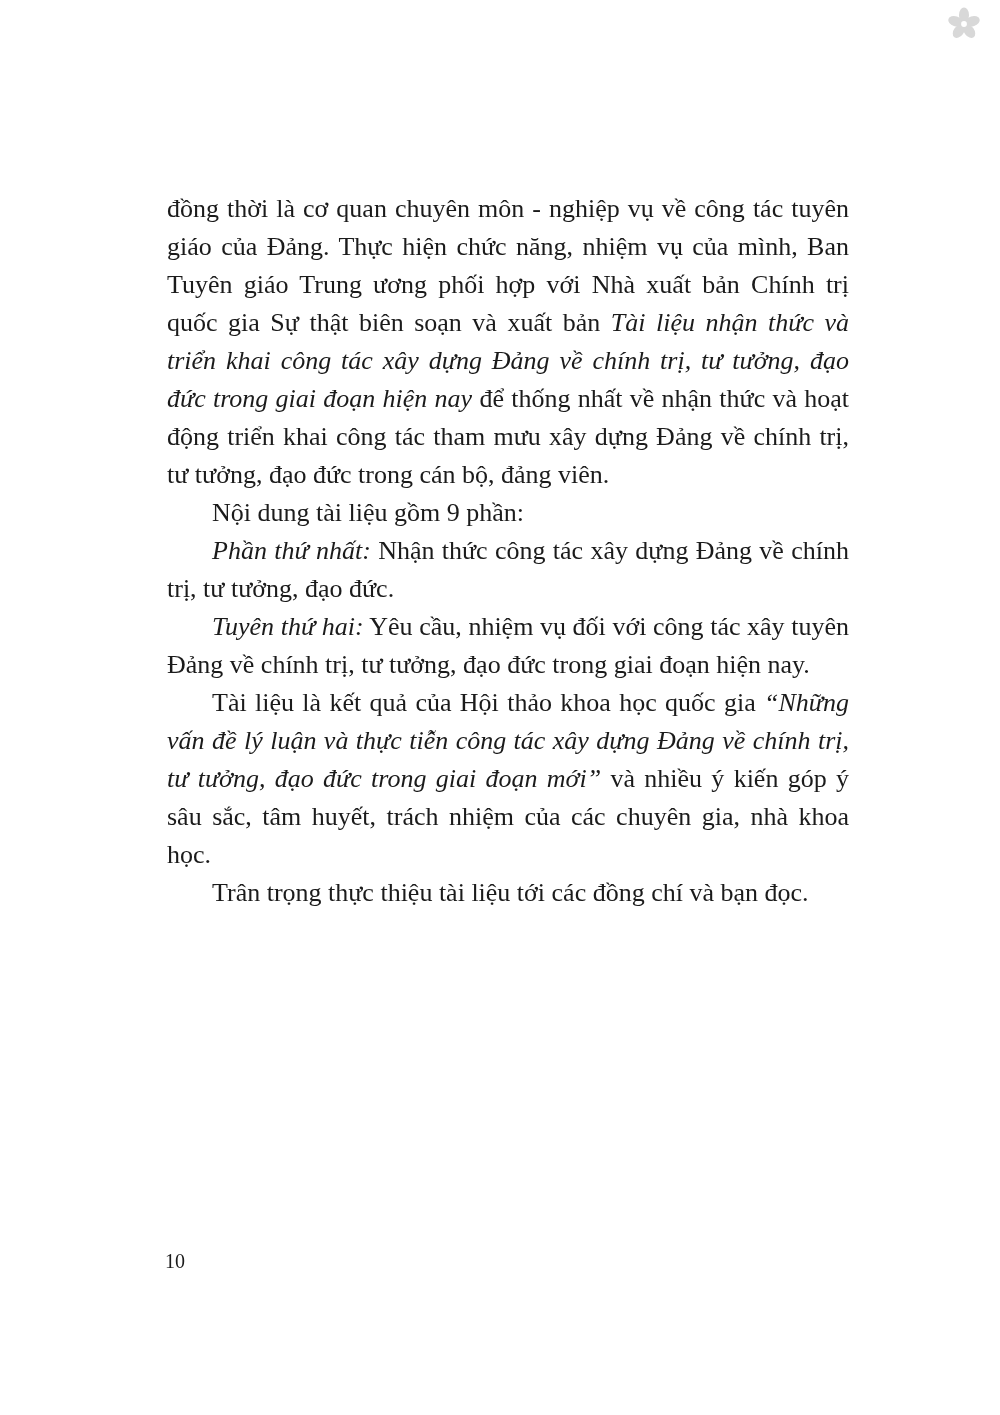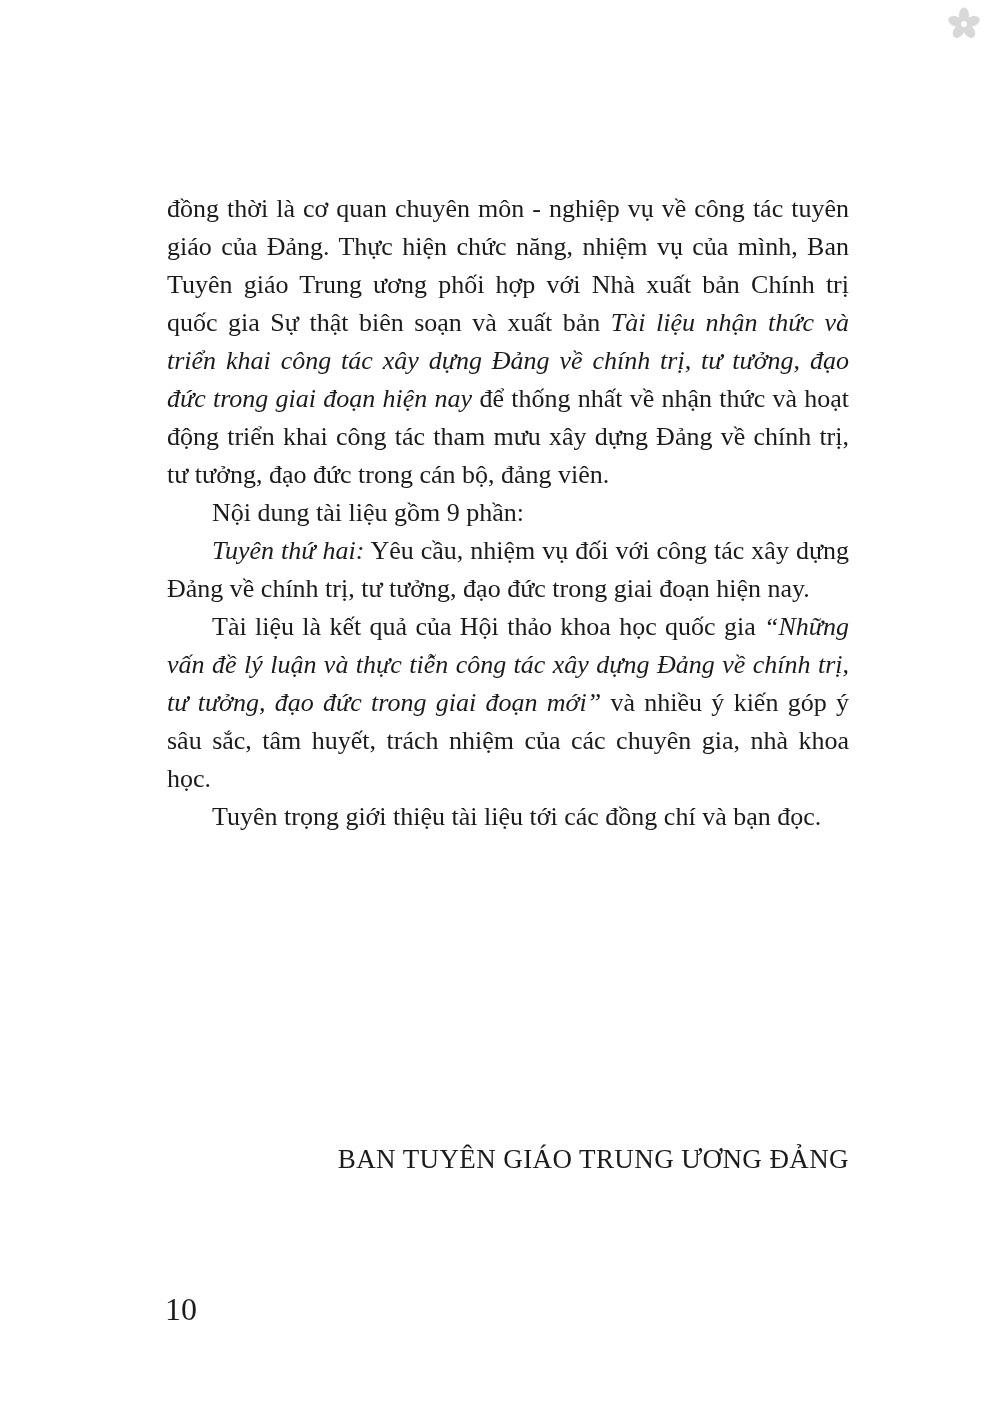--- a/index.html
+++ b/index.html
@@ -52,23 +52,22 @@
     text-align: right;
     font-size: 27px;
     line-height: 35px;
     letter-spacing: 0.4px;
     white-space: nowrap;
   }
   .page-number {
     position: absolute;
     left: 165px;
     top: 1245px;
-    font-size: 32px;
+    font-size: 20px;
     line-height: 32px;
-    margin-top: 48px;
   }
 </style>
 </head>
 <body>
 
 <div class="sheet">
 
   <span class="ornament">
     <svg viewBox="0 0 40 40" width="36" height="36" aria-hidden="true">
       <g fill="#d8d8d8">
@@ -81,27 +80,27 @@
       </g>
     </svg>
   </span>
 
   <main class="body-text">
 
     <p class="para continuation"><span>đồng thời là cơ quan chuyên môn - nghiệp vụ về công tác tuyên giáo của Đảng. Thực hiện chức năng, nhiệm vụ của mình, Ban Tuyên giáo Trung ương phối hợp với Nhà xuất bản Chính trị quốc gia Sự thật biên soạn và xuất bản </span><i>Tài liệu nhận thức và triển khai công tác xây dựng Đảng về chính trị, tư tưởng, đạo đức trong giai đoạn hiện nay</i><span> để thống nhất về nhận thức và hoạt động triển khai công tác tham mưu xây dựng Đảng về chính trị, tư tưởng, đạo đức trong cán bộ, đảng viên.</span></p>
 
     <p class="para"><span>Nội dung tài liệu gồm 9 phần:</span></p>
 
+    <p class="para"><i>Phần thứ nhất:</i><span> Nhận thức công tác xây dựng Đảng về chính trị, tư tưởng, đạo đức.</span></p>
 
-    <p class="para"><i>Tuyên thứ hai:</i><span> Yêu cầu, nhiệm vụ đối với công tác xây dựng Đảng về chính trị, tư tưởng, đạo đức trong giai đoạn hiện nay.</span></p>
+    <p class="para"><i>Tuyên thứ hai:</i><span> Yêu cầu, nhiệm vụ đối với công tác xây tuyên Đảng về chính trị, tư tưởng, đạo đức trong giai đoạn hiện nay.</span></p>
 
 
     <p class="para"><span>Tài liệu là kết quả của Hội thảo khoa học quốc gia </span><i>“Những vấn đề lý luận và thực tiễn công tác xây dựng Đảng về chính trị, tư tưởng, đạo đức trong giai đoạn mới”</i><span> và nhiều ý kiến góp ý sâu sắc, tâm huyết, trách nhiệm của các chuyên gia, nhà khoa học.</span></p>
 
-    <p class="para"><span>Tuyên trọng giới thiệu tài liệu tới các đồng chí và bạn đọc.</span></p>
+    <p class="para"><span>Trân trọng thực thiệu tài liệu tới các đồng chí và bạn đọc.</span></p>
 
   </main>
 
-  <div class="signature">BAN TUYÊN GIÁO TRUNG ƯƠNG ĐẢNG</div>
 
   <div class="page-number">10</div>
 
 </div>
 
 </body></html>

